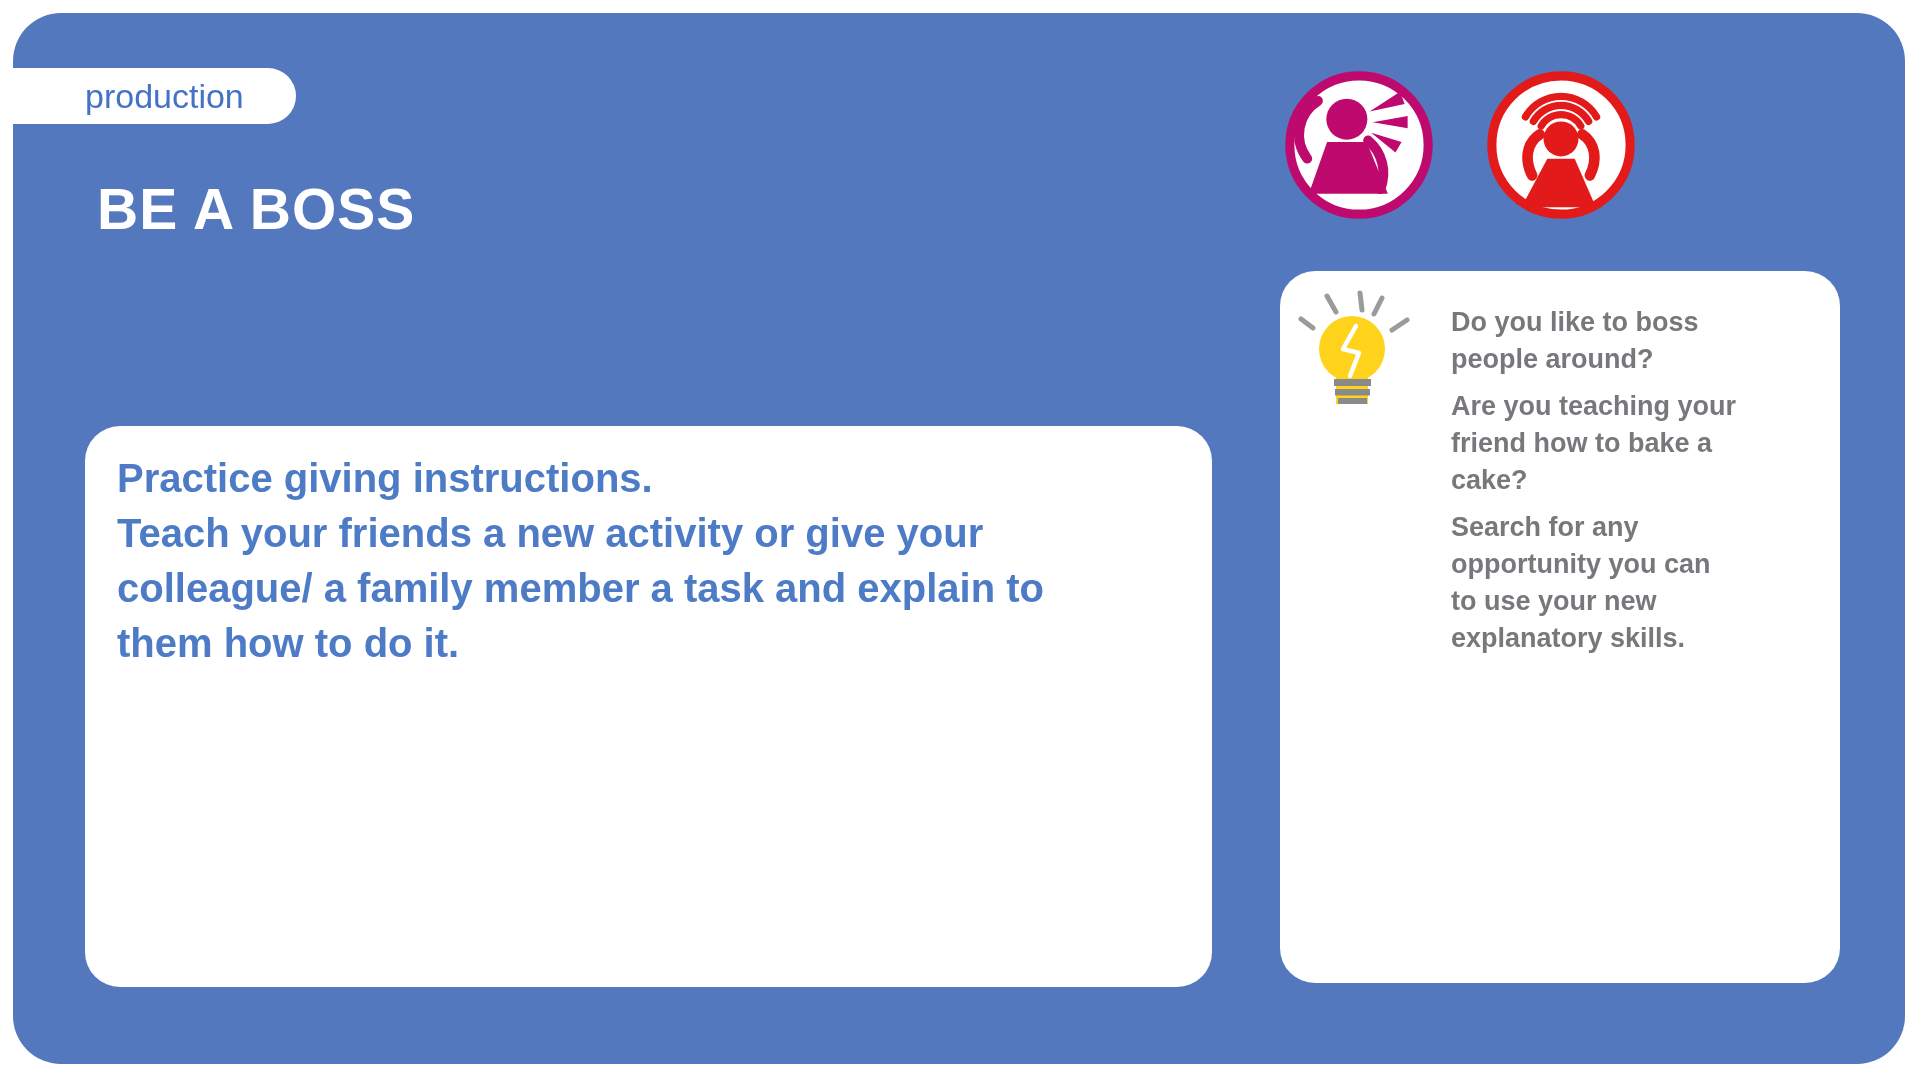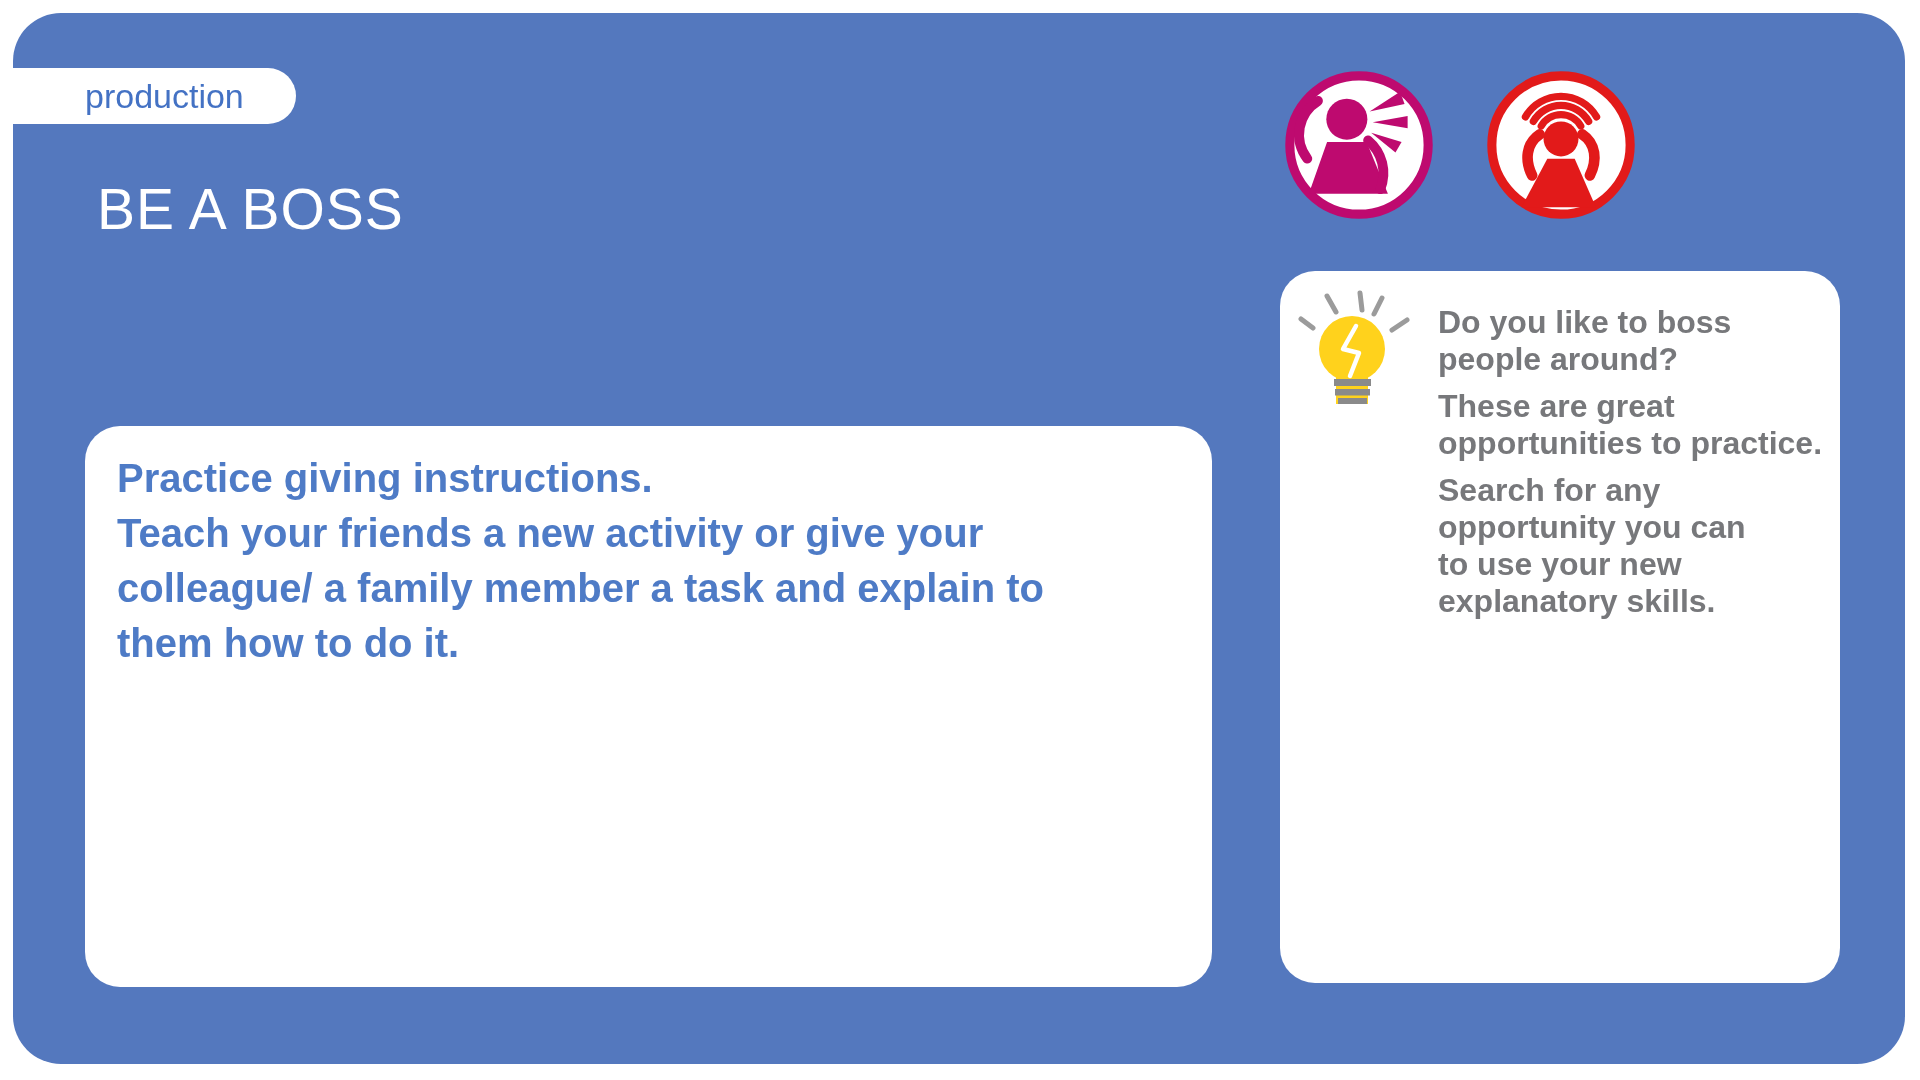--- a/index.html
+++ b/index.html
@@ -19,40 +19,40 @@
   .tab{
     position:absolute;left:0;top:68px;width:296px;height:56px;
     background:#FFFFFF;border-radius:0 28px 28px 0;z-index:5;
   }
   .tab span{
     display:block;line-height:56px;padding-left:85px;
     font-size:34px;color:var(--tab-text-blue);
   }
   .title{
     position:absolute;left:97px;top:178px;margin:0;
-    font-size:57px;line-height:1.1;font-weight:normal;color:var(--title-white);
+    font-size:57px;line-height:1.1;font-weight:bold;color:var(--title-white);
     letter-spacing:1px;white-space:pre;z-index:4;
   }
   .round-icon{position:absolute;width:152px;height:152px;z-index:4;}
   .icon-speaker{left:1283px;top:69px;}
   .icon-broadcast{left:1485px;top:69px;}
   .card{
     position:absolute;background:#FFFFFF;border-radius:35px;z-index:3;
   }
   .task-card{left:85px;top:419px;width:1127px;height:561px;margin-top:7px;}
   .task-text{
     position:absolute;left:32px;top:25px;margin:0;
     font-size:40px;line-height:55px;font-weight:bold;color:var(--text-blue);
     white-space:pre;
   }
   .hint-card{left:1280px;top:271px;width:560px;height:712px;}
   .bulb{position:absolute;left:18px;top:15px;width:120px;height:130px;}
   .hints{position:absolute;left:155px;top:33px;width:390px;}
   .hints p{
-    margin:0 0 10px 3px;font-size:32px;line-height:37px;font-weight:bold;
+    margin:0 0 10px 16px;font-size:27px;line-height:37px;font-weight:bold;
     color:var(--hint-gray);white-space:pre;
   }
 </style>
 </head>
 <body>
 
 <div class="stage">
 
   <div class="panel"></div>
 
@@ -103,22 +103,23 @@
       <rect x="38" y="90" width="32" height="28" fill="var(--bulb-yellow)"></rect>
       <circle cx="54" cy="63" r="33" fill="var(--bulb-yellow)"></circle>
       <polyline points="58,40 45,63 61,67 52,90" fill="none" stroke="#FFFFFF" stroke-width="4.5" stroke-linecap="round" stroke-linejoin="round"></polyline>
       <rect x="36" y="93" width="37" height="7" fill="var(--base-gray)"></rect>
       <rect x="37" y="103" width="35" height="6.5" fill="var(--base-gray)"></rect>
       <rect x="40" y="112" width="29" height="6" fill="var(--base-gray)"></rect>
     </svg>
     <div class="hints">
       <p>Do you like to boss
 people around?</p>
-      <p>These are great
-opportunities to practice.</p>
+      <p>Are you teaching your
+friend how to bake a
+cake?</p>
       <p>Search for any
 opportunity you can
 to use your new
 explanatory skills.</p>
     </div>
   </div>
 
 </div>
 
 </body></html>

